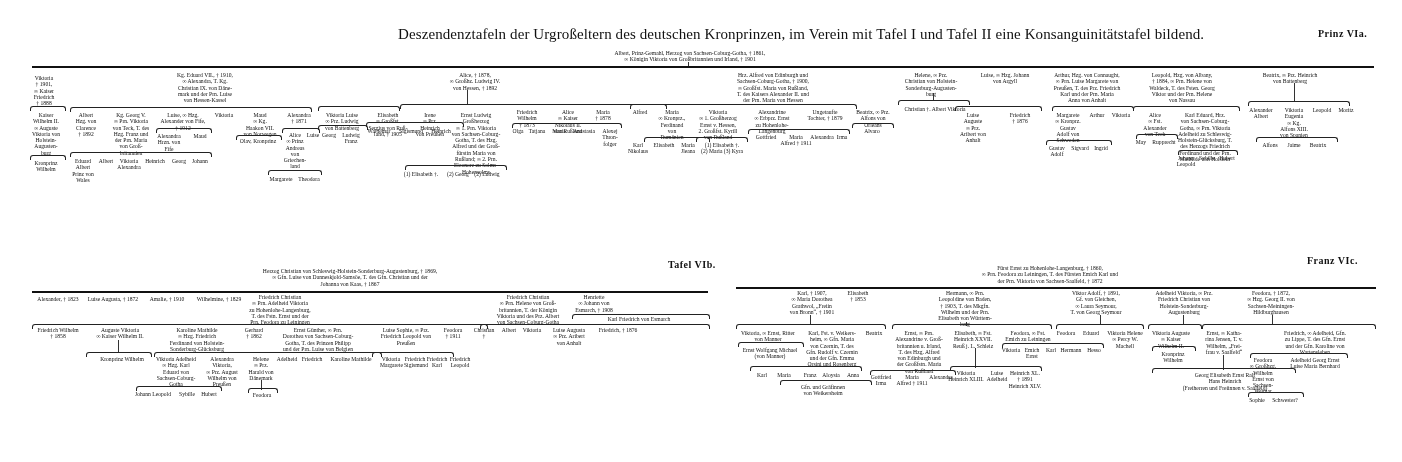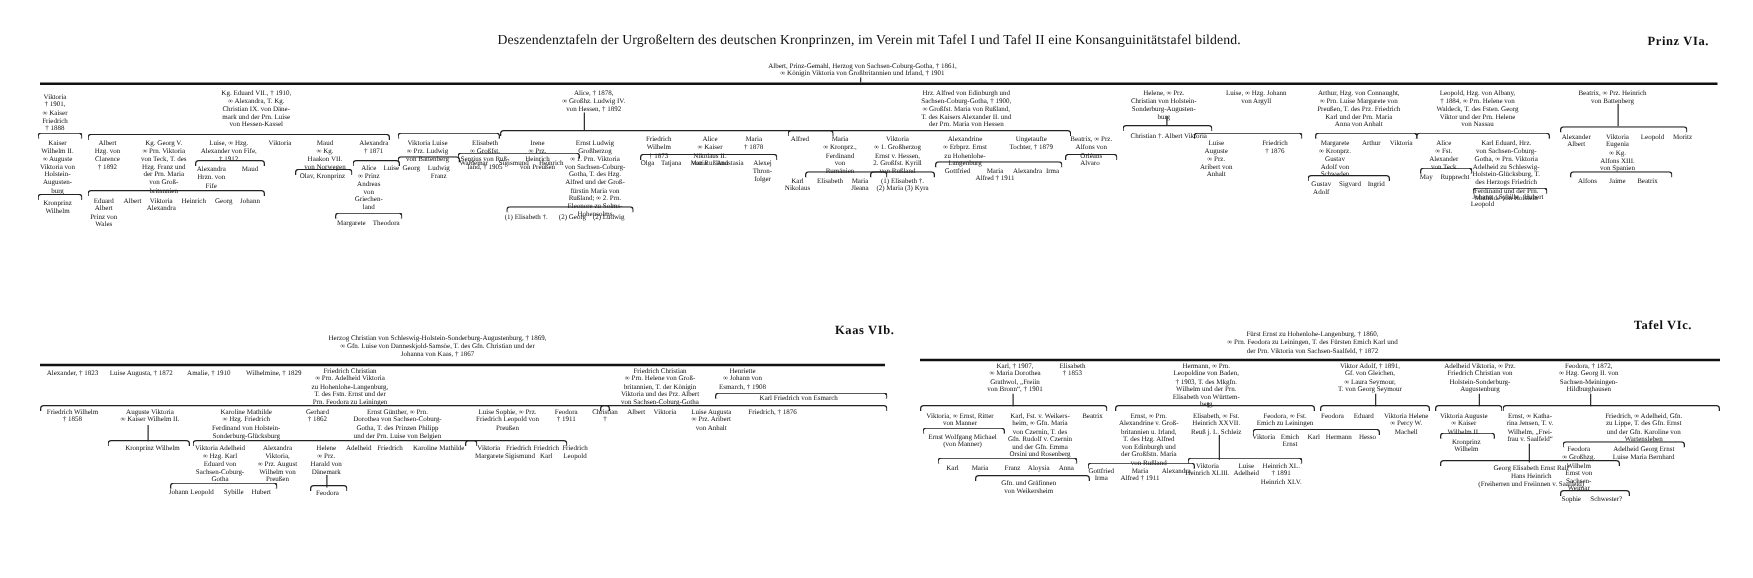--- a/index.html
+++ b/index.html
@@ -1,32 +1,32 @@
 <!DOCTYPE html>
 <html><head>
 <meta charset="utf-8">
 <style>
   html,body{margin:0;padding:0;background:#fff;}
   body{width:1402px;height:462px;position:relative;overflow:hidden;
        font-family:"Liberation Serif",serif;color:#111;}
   .abs{position:absolute;}
-  .title{font-size:11px;letter-spacing:0.1px;white-space:nowrap;}
+  .title{font-size:15px;letter-spacing:0.1px;white-space:nowrap;}
   .tafel{font-size:10px;font-weight:bold;letter-spacing:0.5px;white-space:nowrap;}
   .n{position:absolute;font-size:5.6px;line-height:6.3px;text-align:center;white-space:pre-line;}
   .rule{position:absolute;height:1.6px;background:#111;}
   .brace{position:absolute;height:4px;border-top:1px solid #222;border-left:1px solid #222;border-right:1px solid #222;border-radius:3px 3px 0 0;}
   .vl{position:absolute;width:1px;background:#333;}
 </style>
 </head>
 <body>
 
 <div class="abs title" style="left:398px;top:26px;">Deszendenztafeln der Urgroßeltern des deutschen Kronprinzen, im Verein mit Tafel I und Tafel II eine Konsanguinitätstafel bildend.</div>
 <div class="abs tafel" style="left:1318px;top:28px;">Prinz VIa.</div>
-<div class="abs tafel" style="left:668px;top:259px;">Kaas VIb.</div>
-<div class="abs tafel" style="left:1307px;top:255px;">Tafel VIc.</div>
+<div class="abs tafel" style="left:668px;top:259px;">Tafel VIb.</div>
+<div class="abs tafel" style="left:1307px;top:255px;">Franz VIc.</div>
 
 <section>
   <div class="n" style="left:520px;top:50px;width:340px;">Albert, Prinz-Gemahl, Herzog von Sachsen-Coburg-Gotha, † 1861,
 ∞ Königin Viktoria von Großbritannien und Irland, † 1901</div>
   <div class="rule" style="left:32px;top:66px;width:1342px;"></div>
   <div class="vl" style="left:688px;top:62px;height:4px;"></div>
 
   <div class="n" style="left:18px;top:75px;width:52px;">Viktoria
 † 1901,
 ∞ Kaiser

